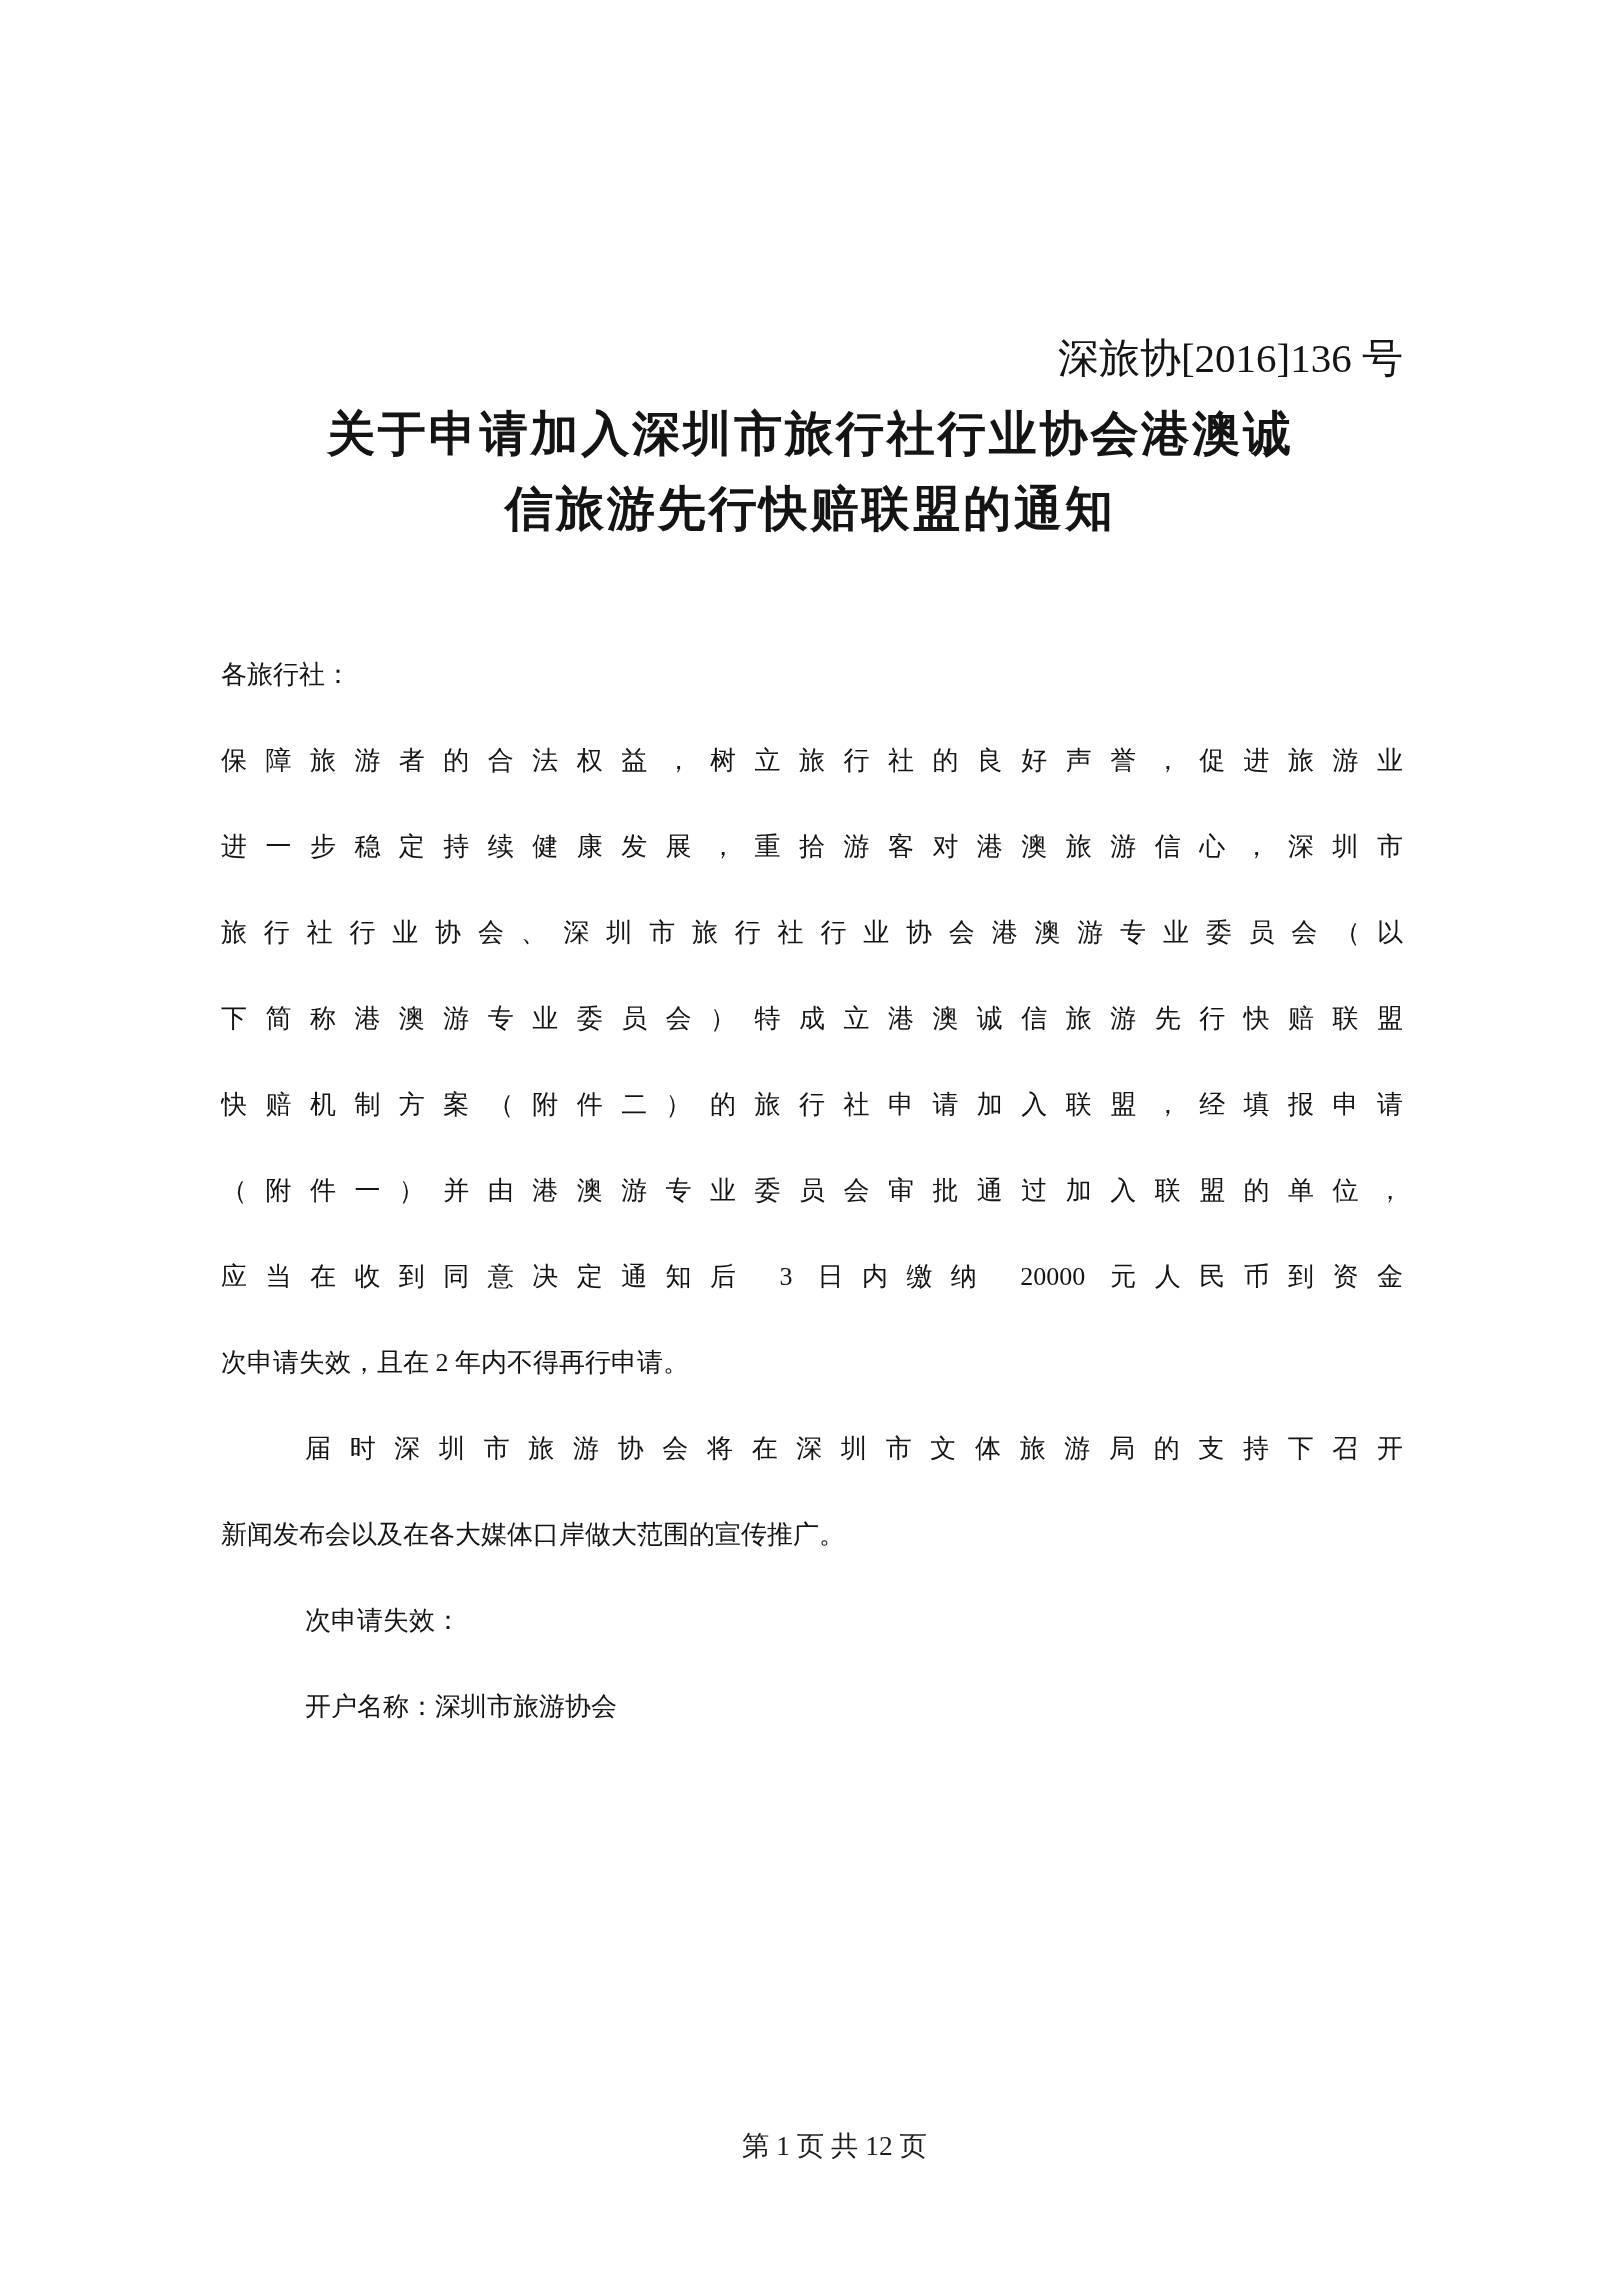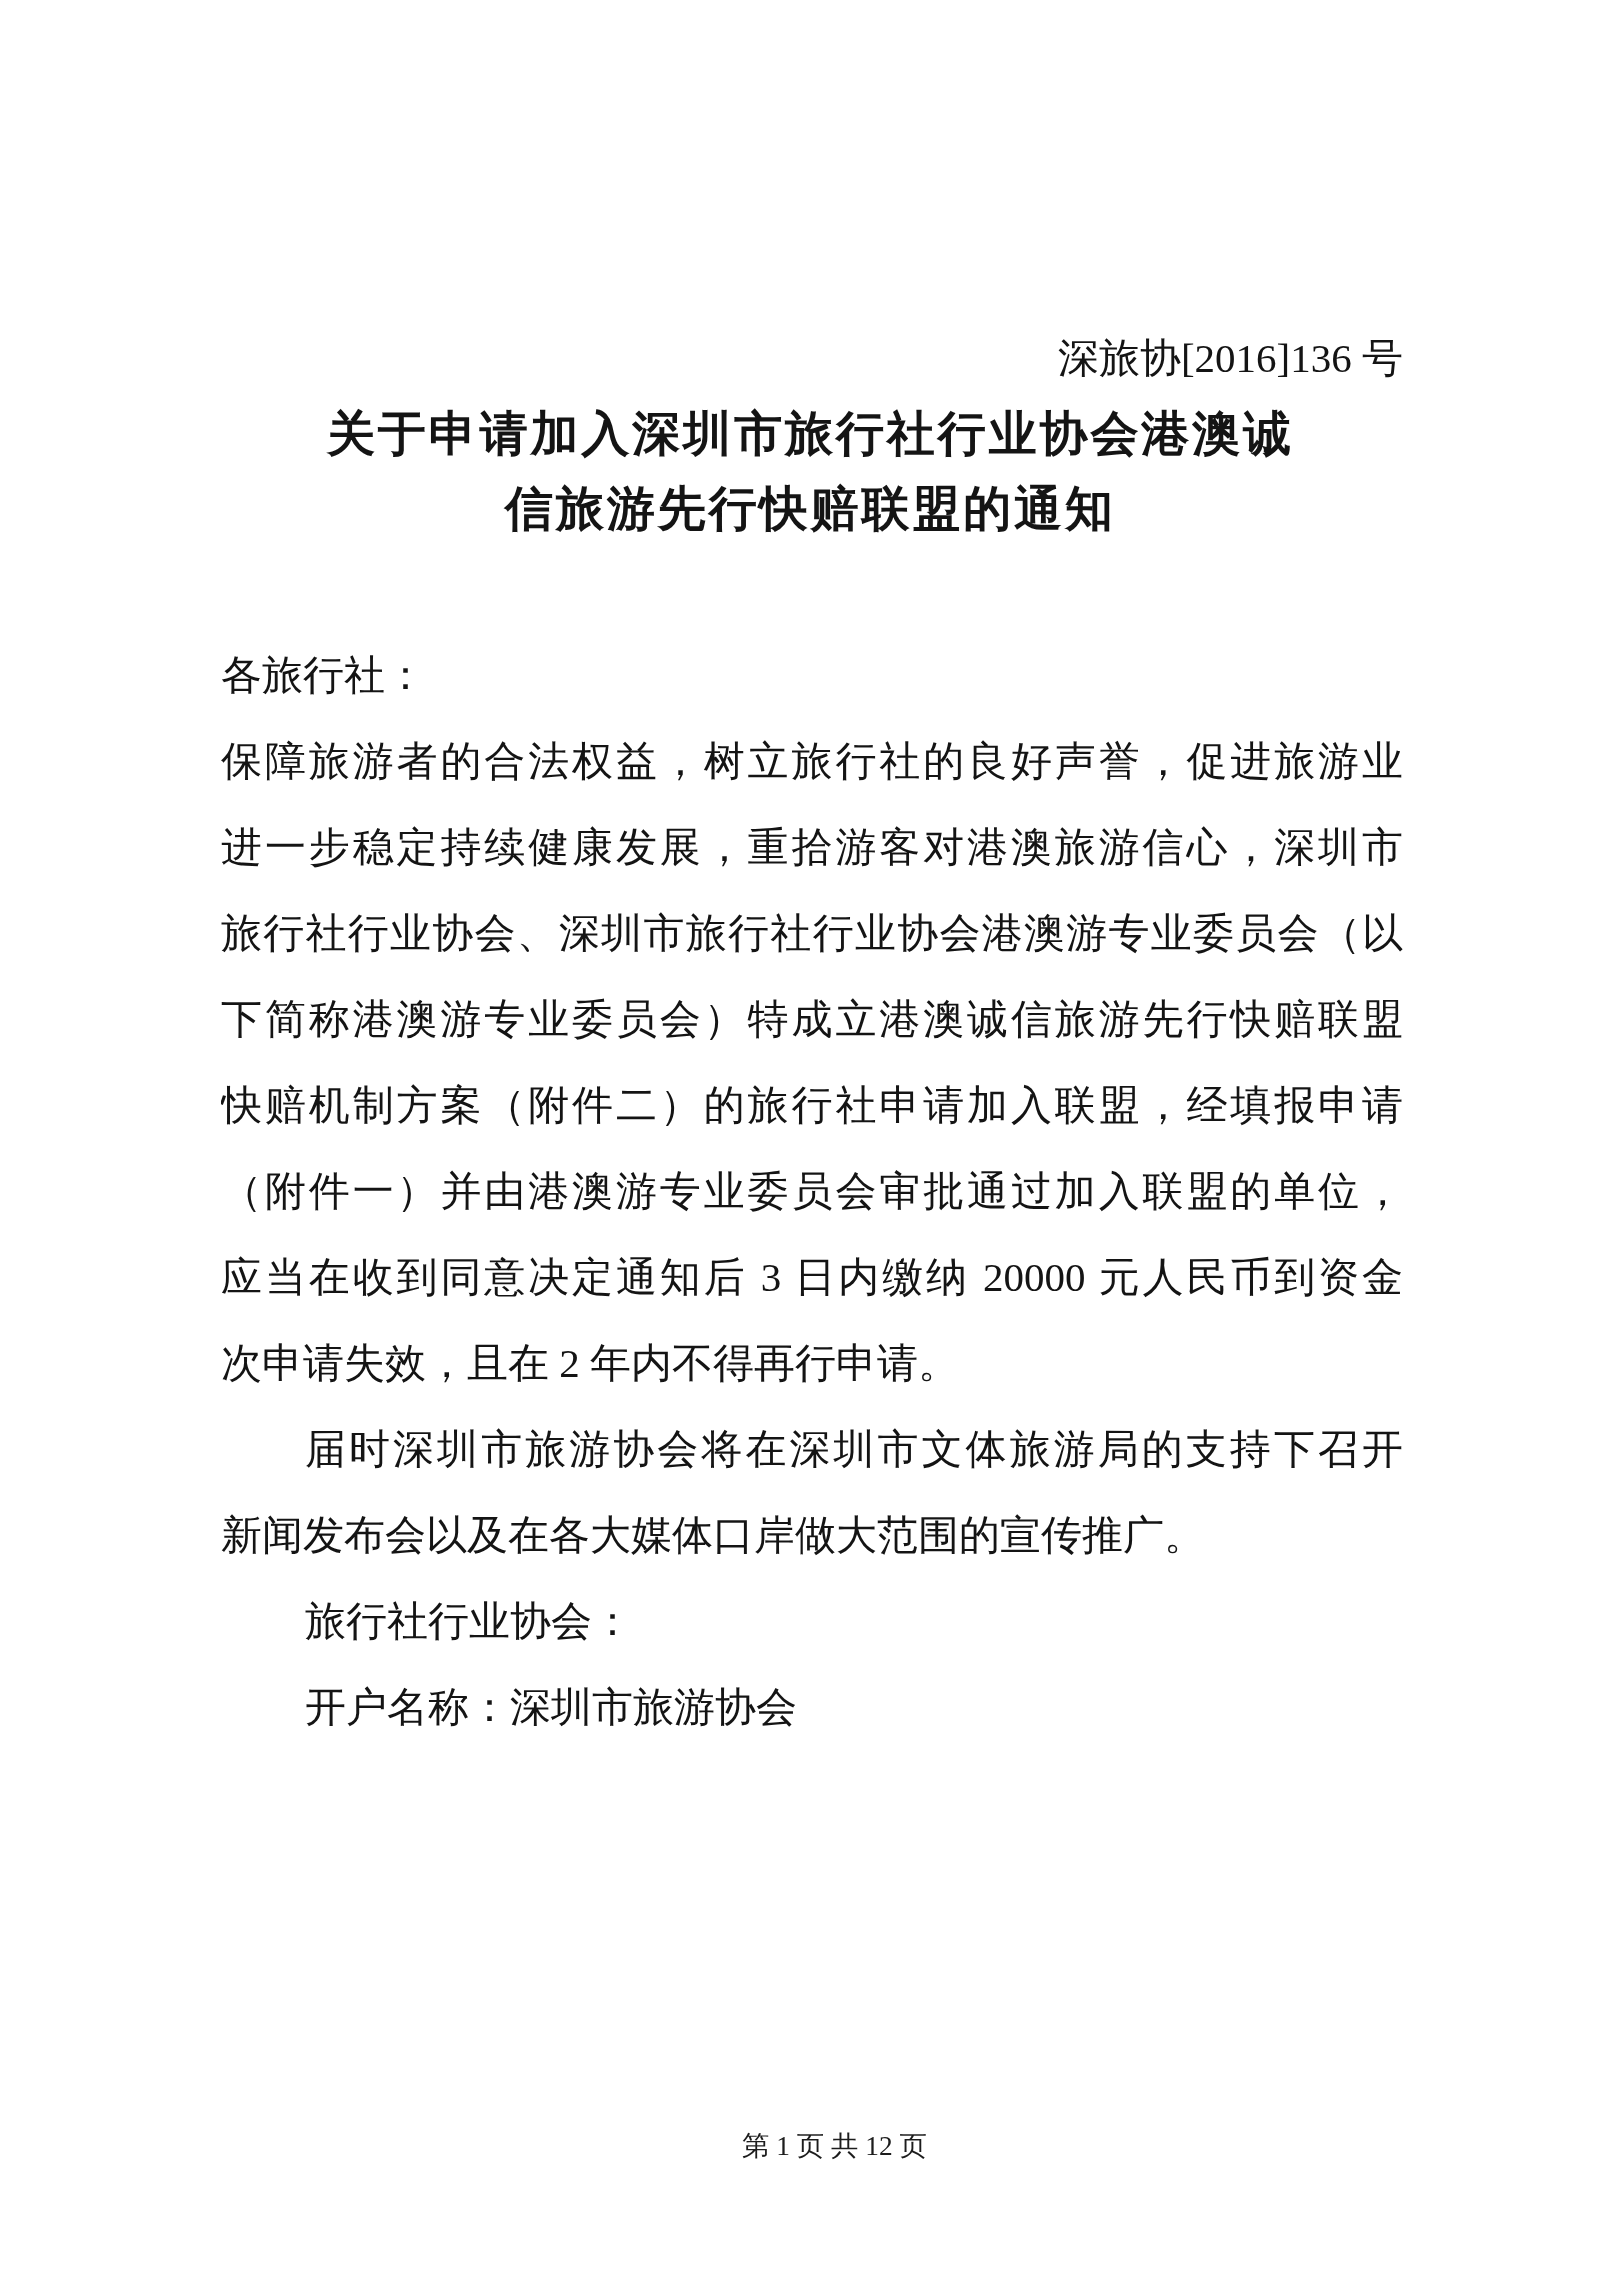--- a/index.html
+++ b/index.html
@@ -32,21 +32,21 @@
     font-size: 48px;
     line-height: 75px;
     letter-spacing: 2.9px;
   }
   .title-line { height: 75px; }
   .body-block {
     position: absolute;
     top: 632px;
     left: 221px;
     width: 1182px;
-    font-size: 41px;
+    font-size: 26px;
   }
   .line {
     height: 86px;
     line-height: 86px;
     white-space: normal;
     overflow: hidden;
   }
   .indent { text-indent: 84px; }
   .justify {
     text-align: justify;
@@ -83,21 +83,21 @@
     <div class="line justify">保障旅游者的合法权益，树立旅行社的良好声誉，促进旅游业</div>
     <div class="line justify">进一步稳定持续健康发展，重拾游客对港澳旅游信心，深圳市</div>
     <div class="line justify">旅行社行业协会、深圳市旅行社行业协会港澳游专业委员会（以</div>
     <div class="line justify">下简称港澳游专业委员会）特成立港澳诚信旅游先行快赔联盟</div>
     <div class="line justify">快赔机制方案（附件二）的旅行社申请加入联盟，经填报申请</div>
     <div class="line justify">（附件一）并由港澳游专业委员会审批通过加入联盟的单位，</div>
     <div class="line justify">应当在收到同意决定通知后 3 日内缴纳 20000 元人民币到资金</div>
     <div class="line">次申请失效，且在 2 年内不得再行申请。</div>
     <div class="line indent justify">届时深圳市旅游协会将在深圳市文体旅游局的支持下召开</div>
     <div class="line">新闻发布会以及在各大媒体口岸做大范围的宣传推广。</div>
-    <div class="line indent">旅行社行业协会：</div>
+    <div class="line indent">次申请失效：</div>
     <div class="line indent">开户名称：深圳市旅游协会</div>
   </div>
 
   <div class="page-footer">
     <span>第 1 页 共 12 页</span>
   </div>
 
 </div>
 
 

